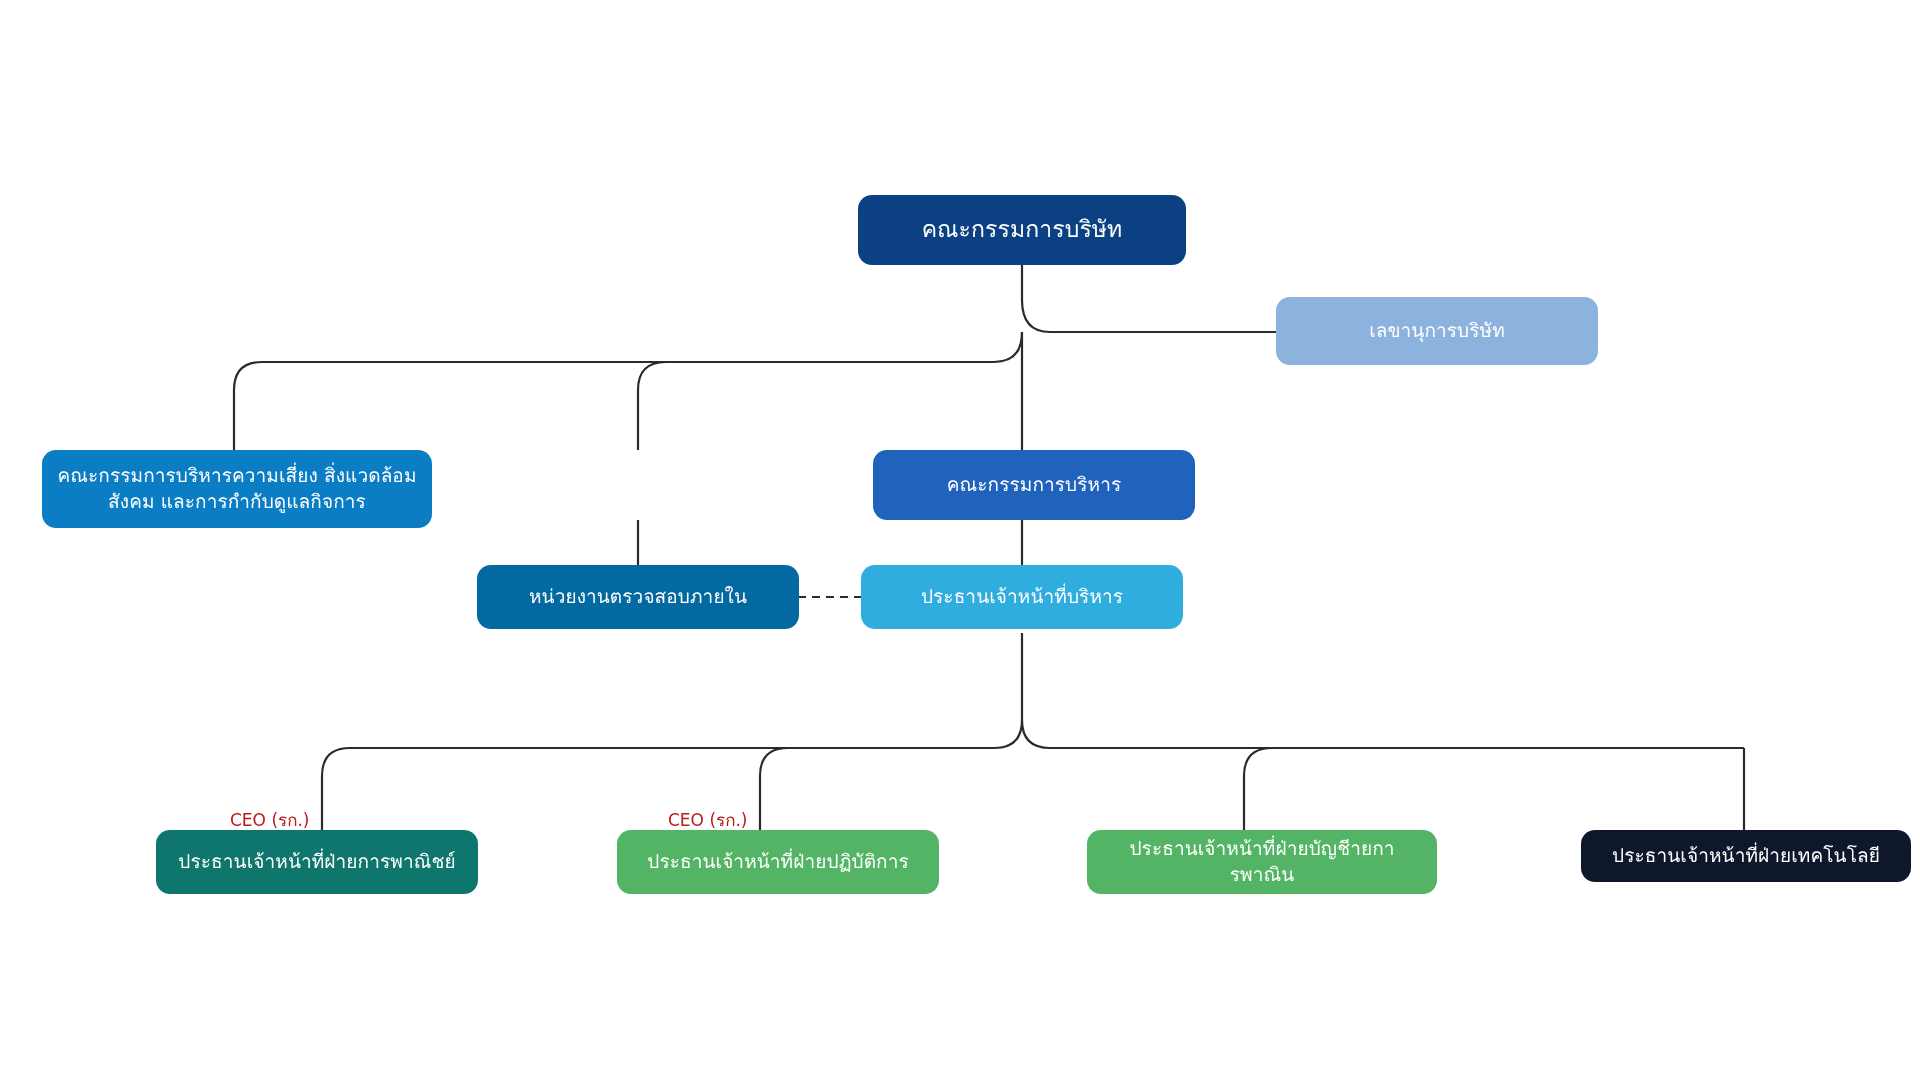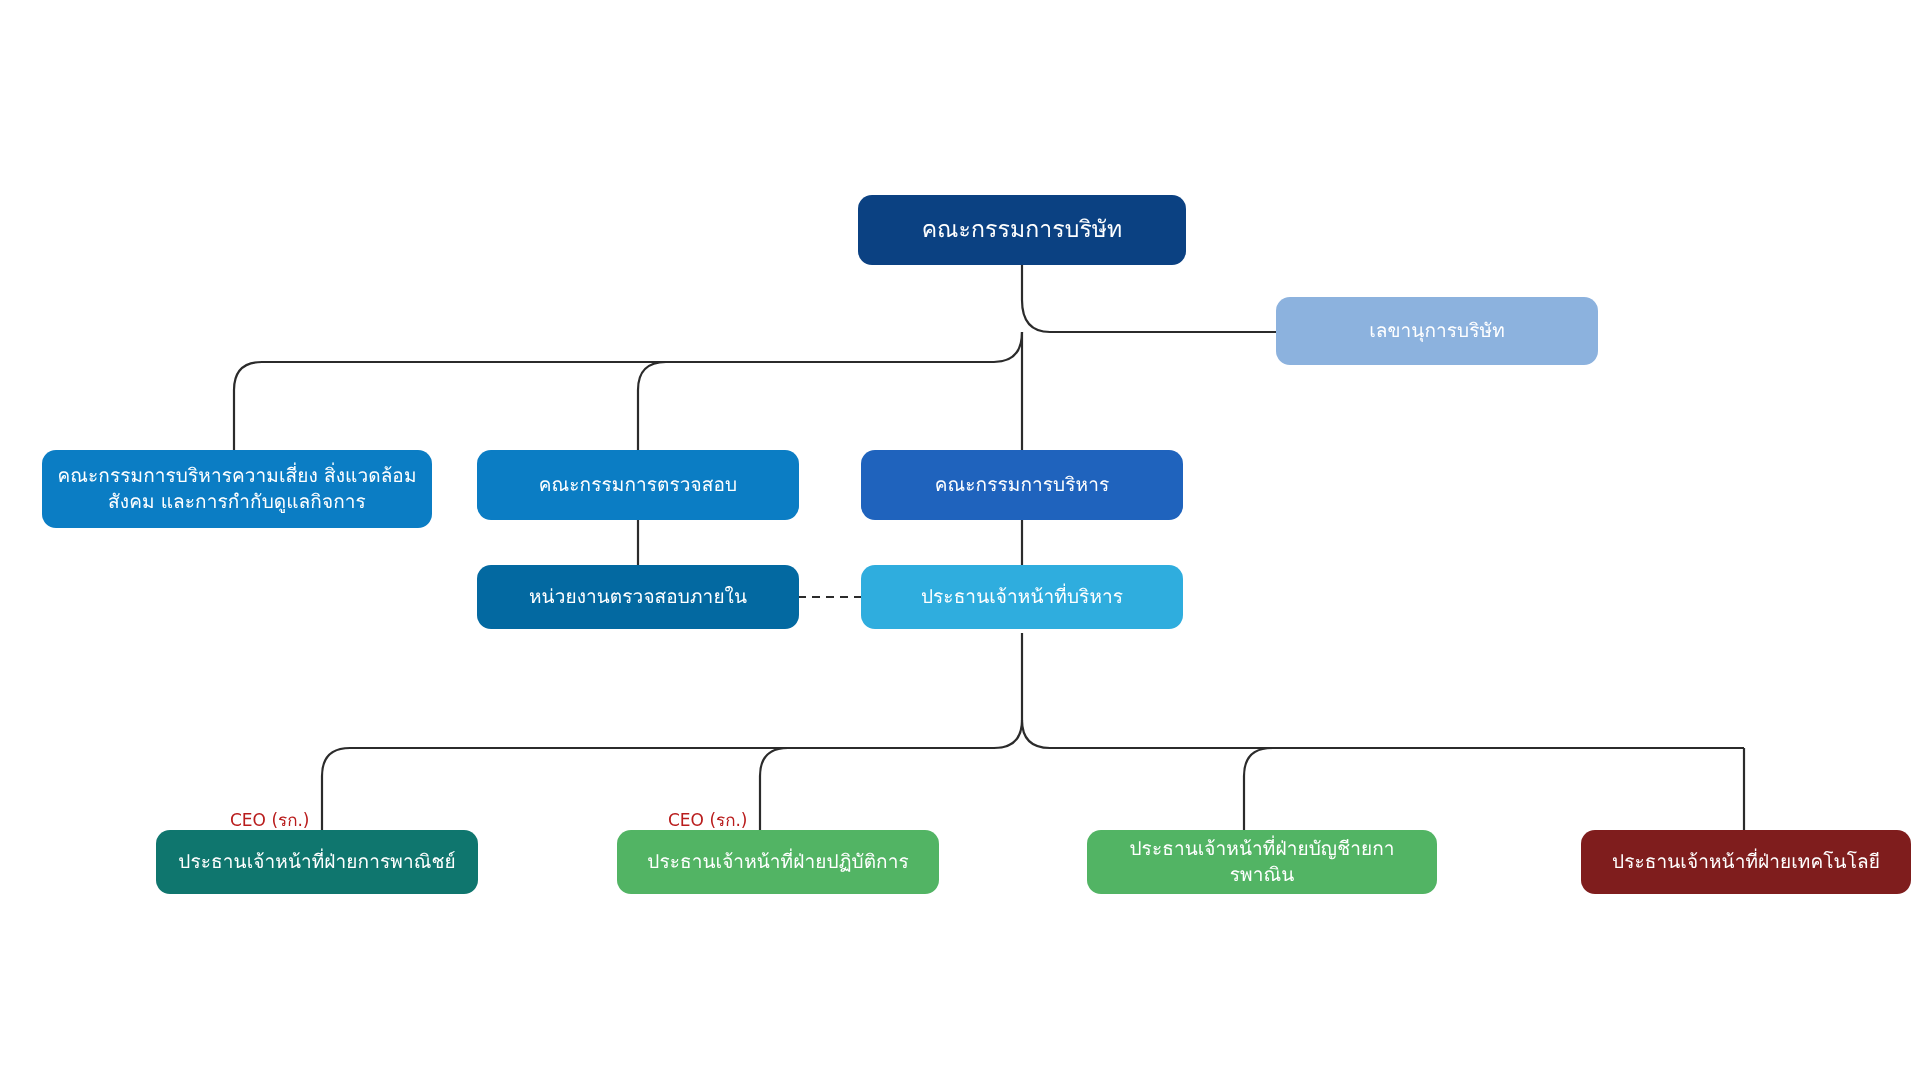--- a/index.html
+++ b/index.html
@@ -40,21 +40,21 @@
     color: #ffffff;
     line-height: 1.35;
     padding: 4px 14px;
     white-space: pre-line;
     letter-spacing: 0.1px;
   }
   .node-root     { background: #0b4182; font-size: 23px; }
   .node-sec      { background: #8cb2de; font-size: 19px; }
   .node-risk     { background: #0b7dc4; font-size: 19px; }
   .node-audit    { background: #0b7dc4; font-size: 19px; }
-  .node-exec     { background: #1f63bd; font-size: 19px; }
+  .node-exec     { background: #1f63bd; font-size: 19px; margin-left: 12px; }
   .node-iau      { background: #64a9d8; font-size: 19px; }
   .node-ceo      { background: #2fadde; font-size: 19px; }
   .node-green    { background: #52b464; font-size: 19px; }
 
   .edge-label {
     position: absolute;
     font-size: 17px;
     color: #b91c1c;
     white-space: nowrap;
     font-family: "DejaVu Sans", "Liberation Sans", sans-serif;
@@ -104,23 +104,20 @@
 
   <div class="node node-sec" style="left: 1276px; top: 297px; width: 322px; height: 68px; background: rgb(140, 178, 222);">
     <span>เลขานุการบริษัท</span>
   </div>
 
   <div class="node node-risk" style="left: 42px; top: 450px; width: 390px; height: 78px; background: rgb(11, 125, 196);">
     <span>คณะกรรมการบริหารความเสี่ยง สิ่งแวดล้อม
 สังคม และการกำกับดูแลกิจการ</span>
   </div>
 
-  <div class="node node-audit" style="left: 477px; top: 450px; width: 322px; height: 70px; background: rgb(11, 125, 196);">
-    <span>คณะกรรมการตรวจสอบ</span>
-  </div>
 
   <div class="node node-exec" style="left: 861px; top: 450px; width: 322px; height: 70px; background: rgb(31, 99, 189);">
     <span>คณะกรรมการบริหาร</span>
   </div>
 
   <div class="node node-iau" style="left: 477px; top: 565px; width: 322px; height: 64px; background: #0369a1;">
     <span>หน่วยงานตรวจสอบภายใน</span>
   </div>
 
   <div class="node node-ceo" style="left: 861px; top: 565px; width: 322px; height: 64px; background: rgb(47, 173, 222);">
@@ -132,21 +129,21 @@
   </div>
 
   <div class="node node-green" style="left: 617px; top: 830px; width: 322px; height: 64px; background: rgb(82, 180, 100);">
     <span>ประธานเจ้าหน้าที่ฝ่ายปฏิบัติการ</span>
   </div>
 
   <div class="node node-green" style="left: 1087px; top: 830px; width: 350px; height: 64px; background: rgb(82, 180, 100);">
     <span>ประธานเจ้าหน้าที่ฝ่ายบัญชีายการพาณิน</span>
   </div>
 
-  <div class="node node-green" style="left: 1581px; top: 830px; width: 330px; height: 64px; background: #7f1d1d;">
+  <div class="node node-green" style="left: 1581px; top: 830px; width: 330px; height: 52px; background: #0f172a;">
     <span>ประธานเจ้าหน้าที่ฝ่ายเทคโนโลยี</span>
   </div>
 
   <div class="edge-label" style="left:230px; top:806px;">
     <span>CEO (รก.)</span>
   </div>
 
   <div class="edge-label" style="left:668px; top:806px;">
     <span>CEO (รก.)</span>
   </div>

